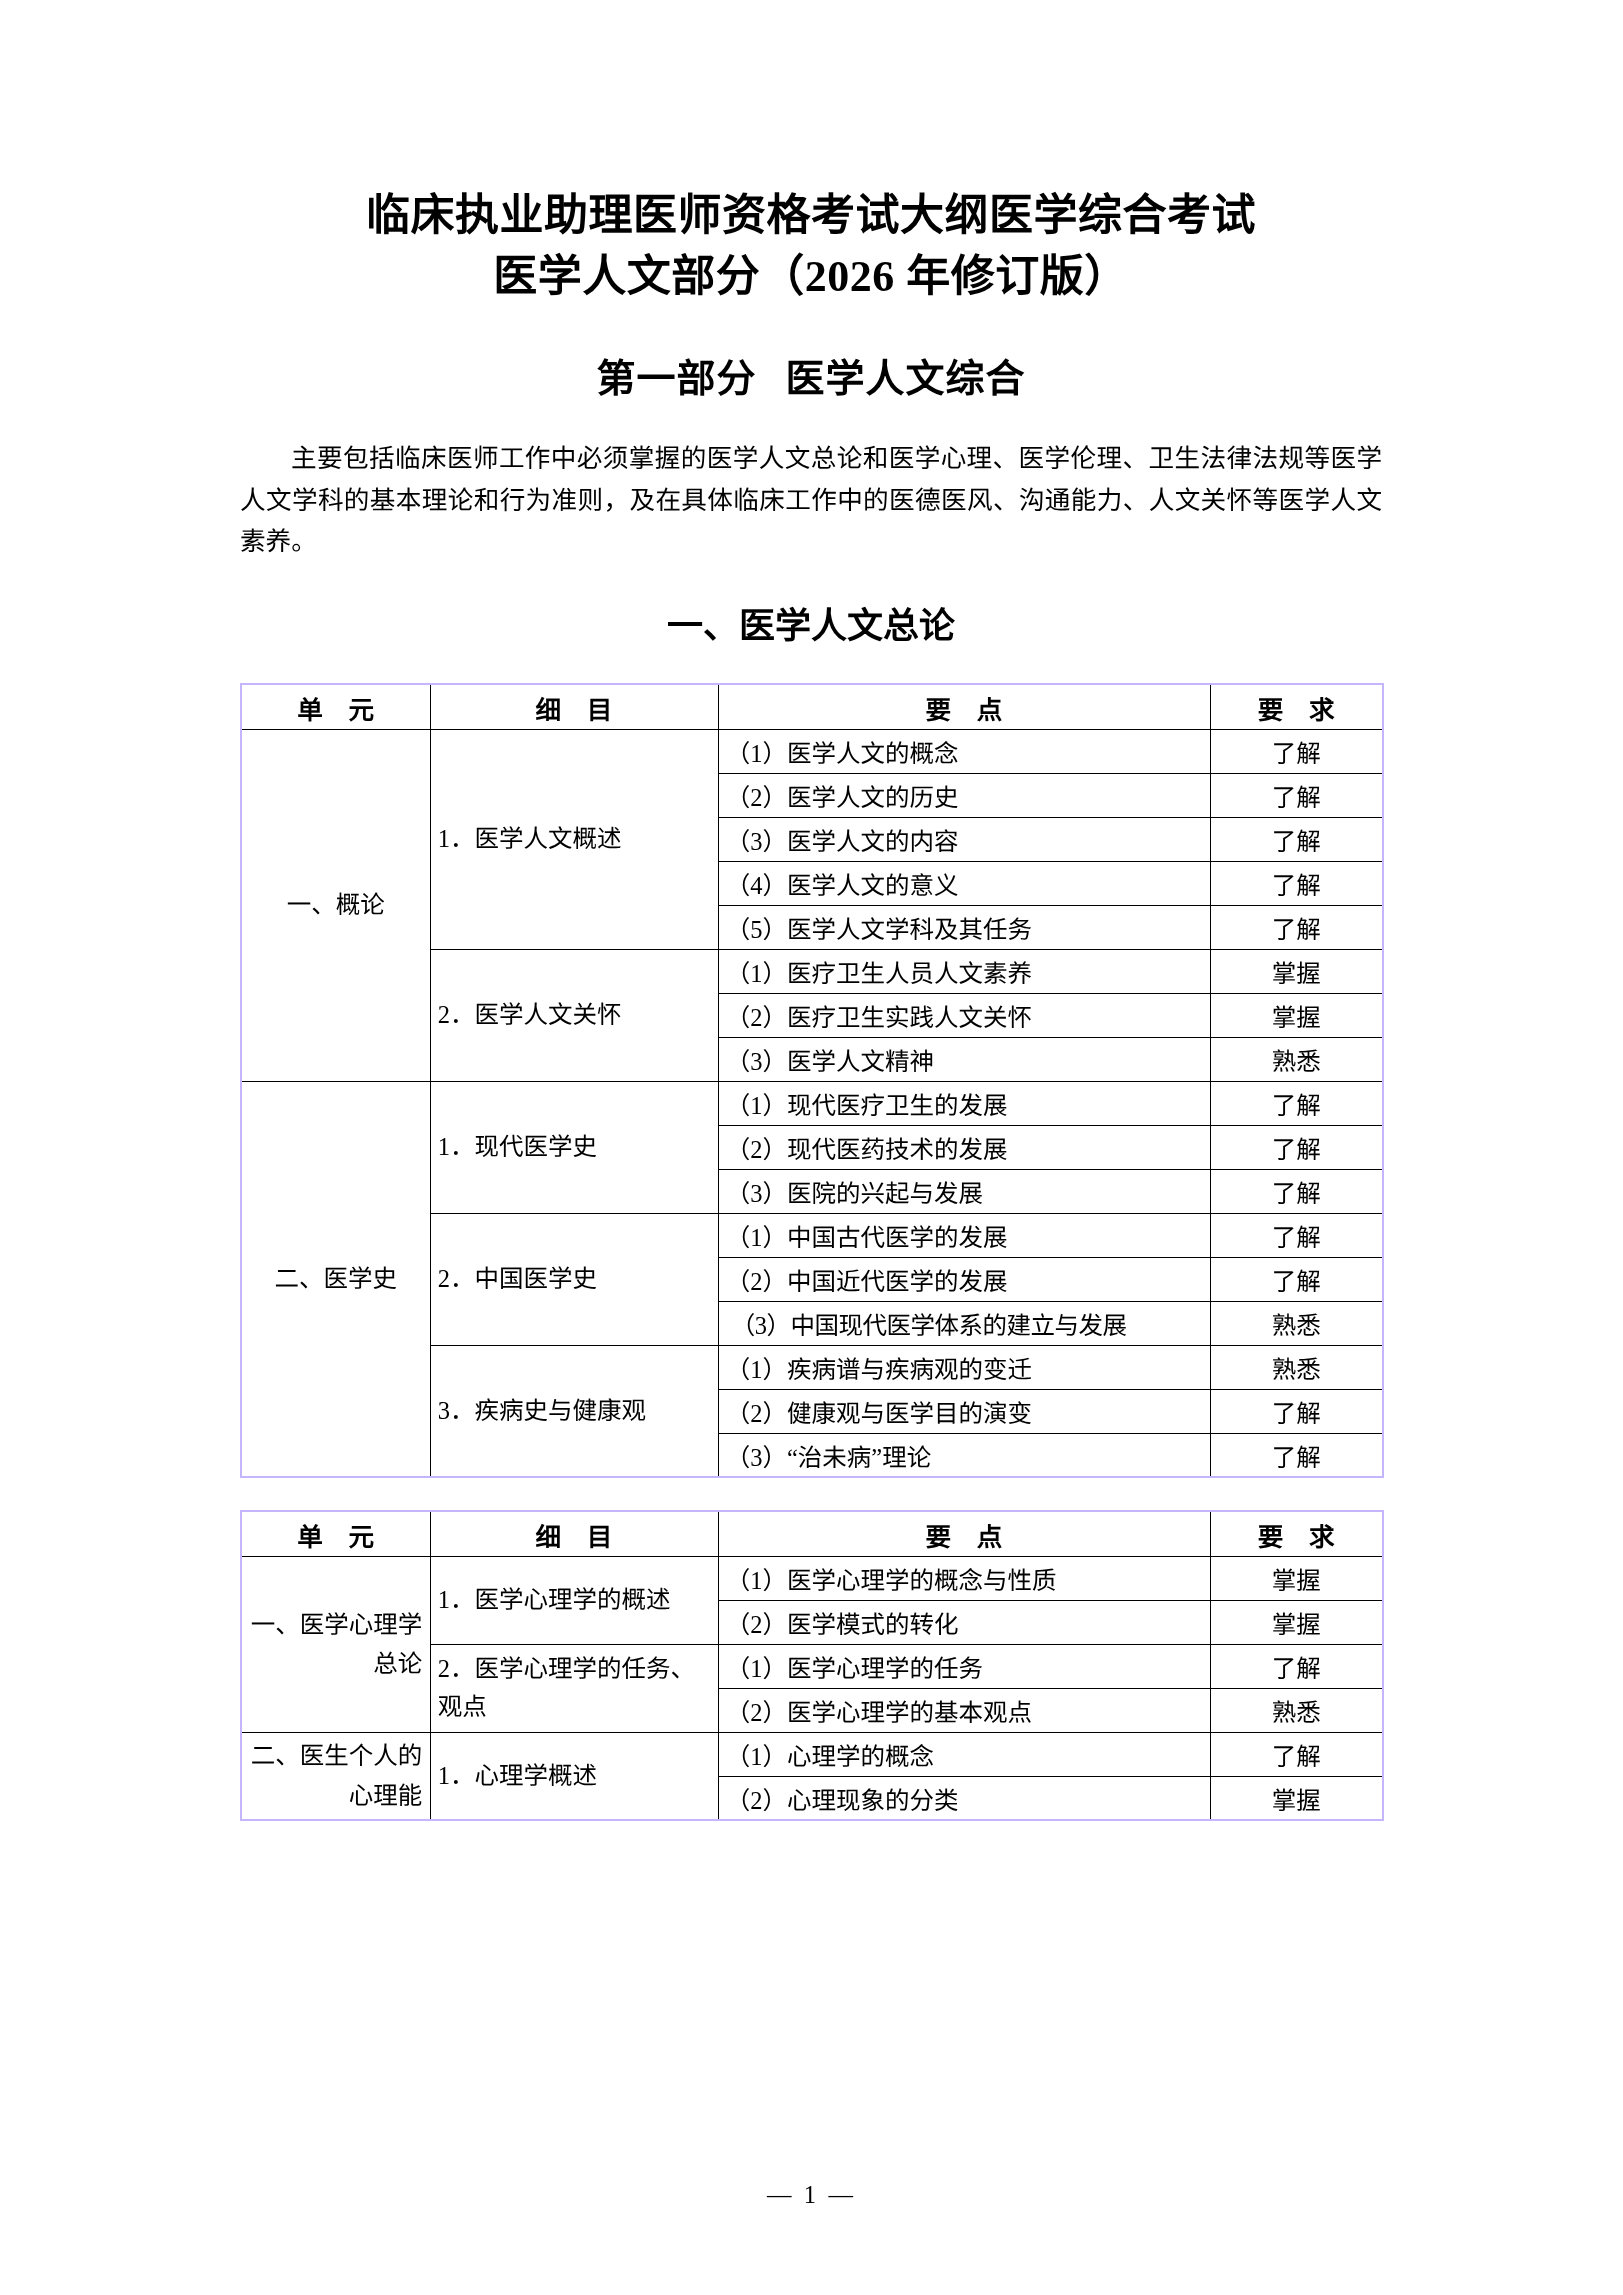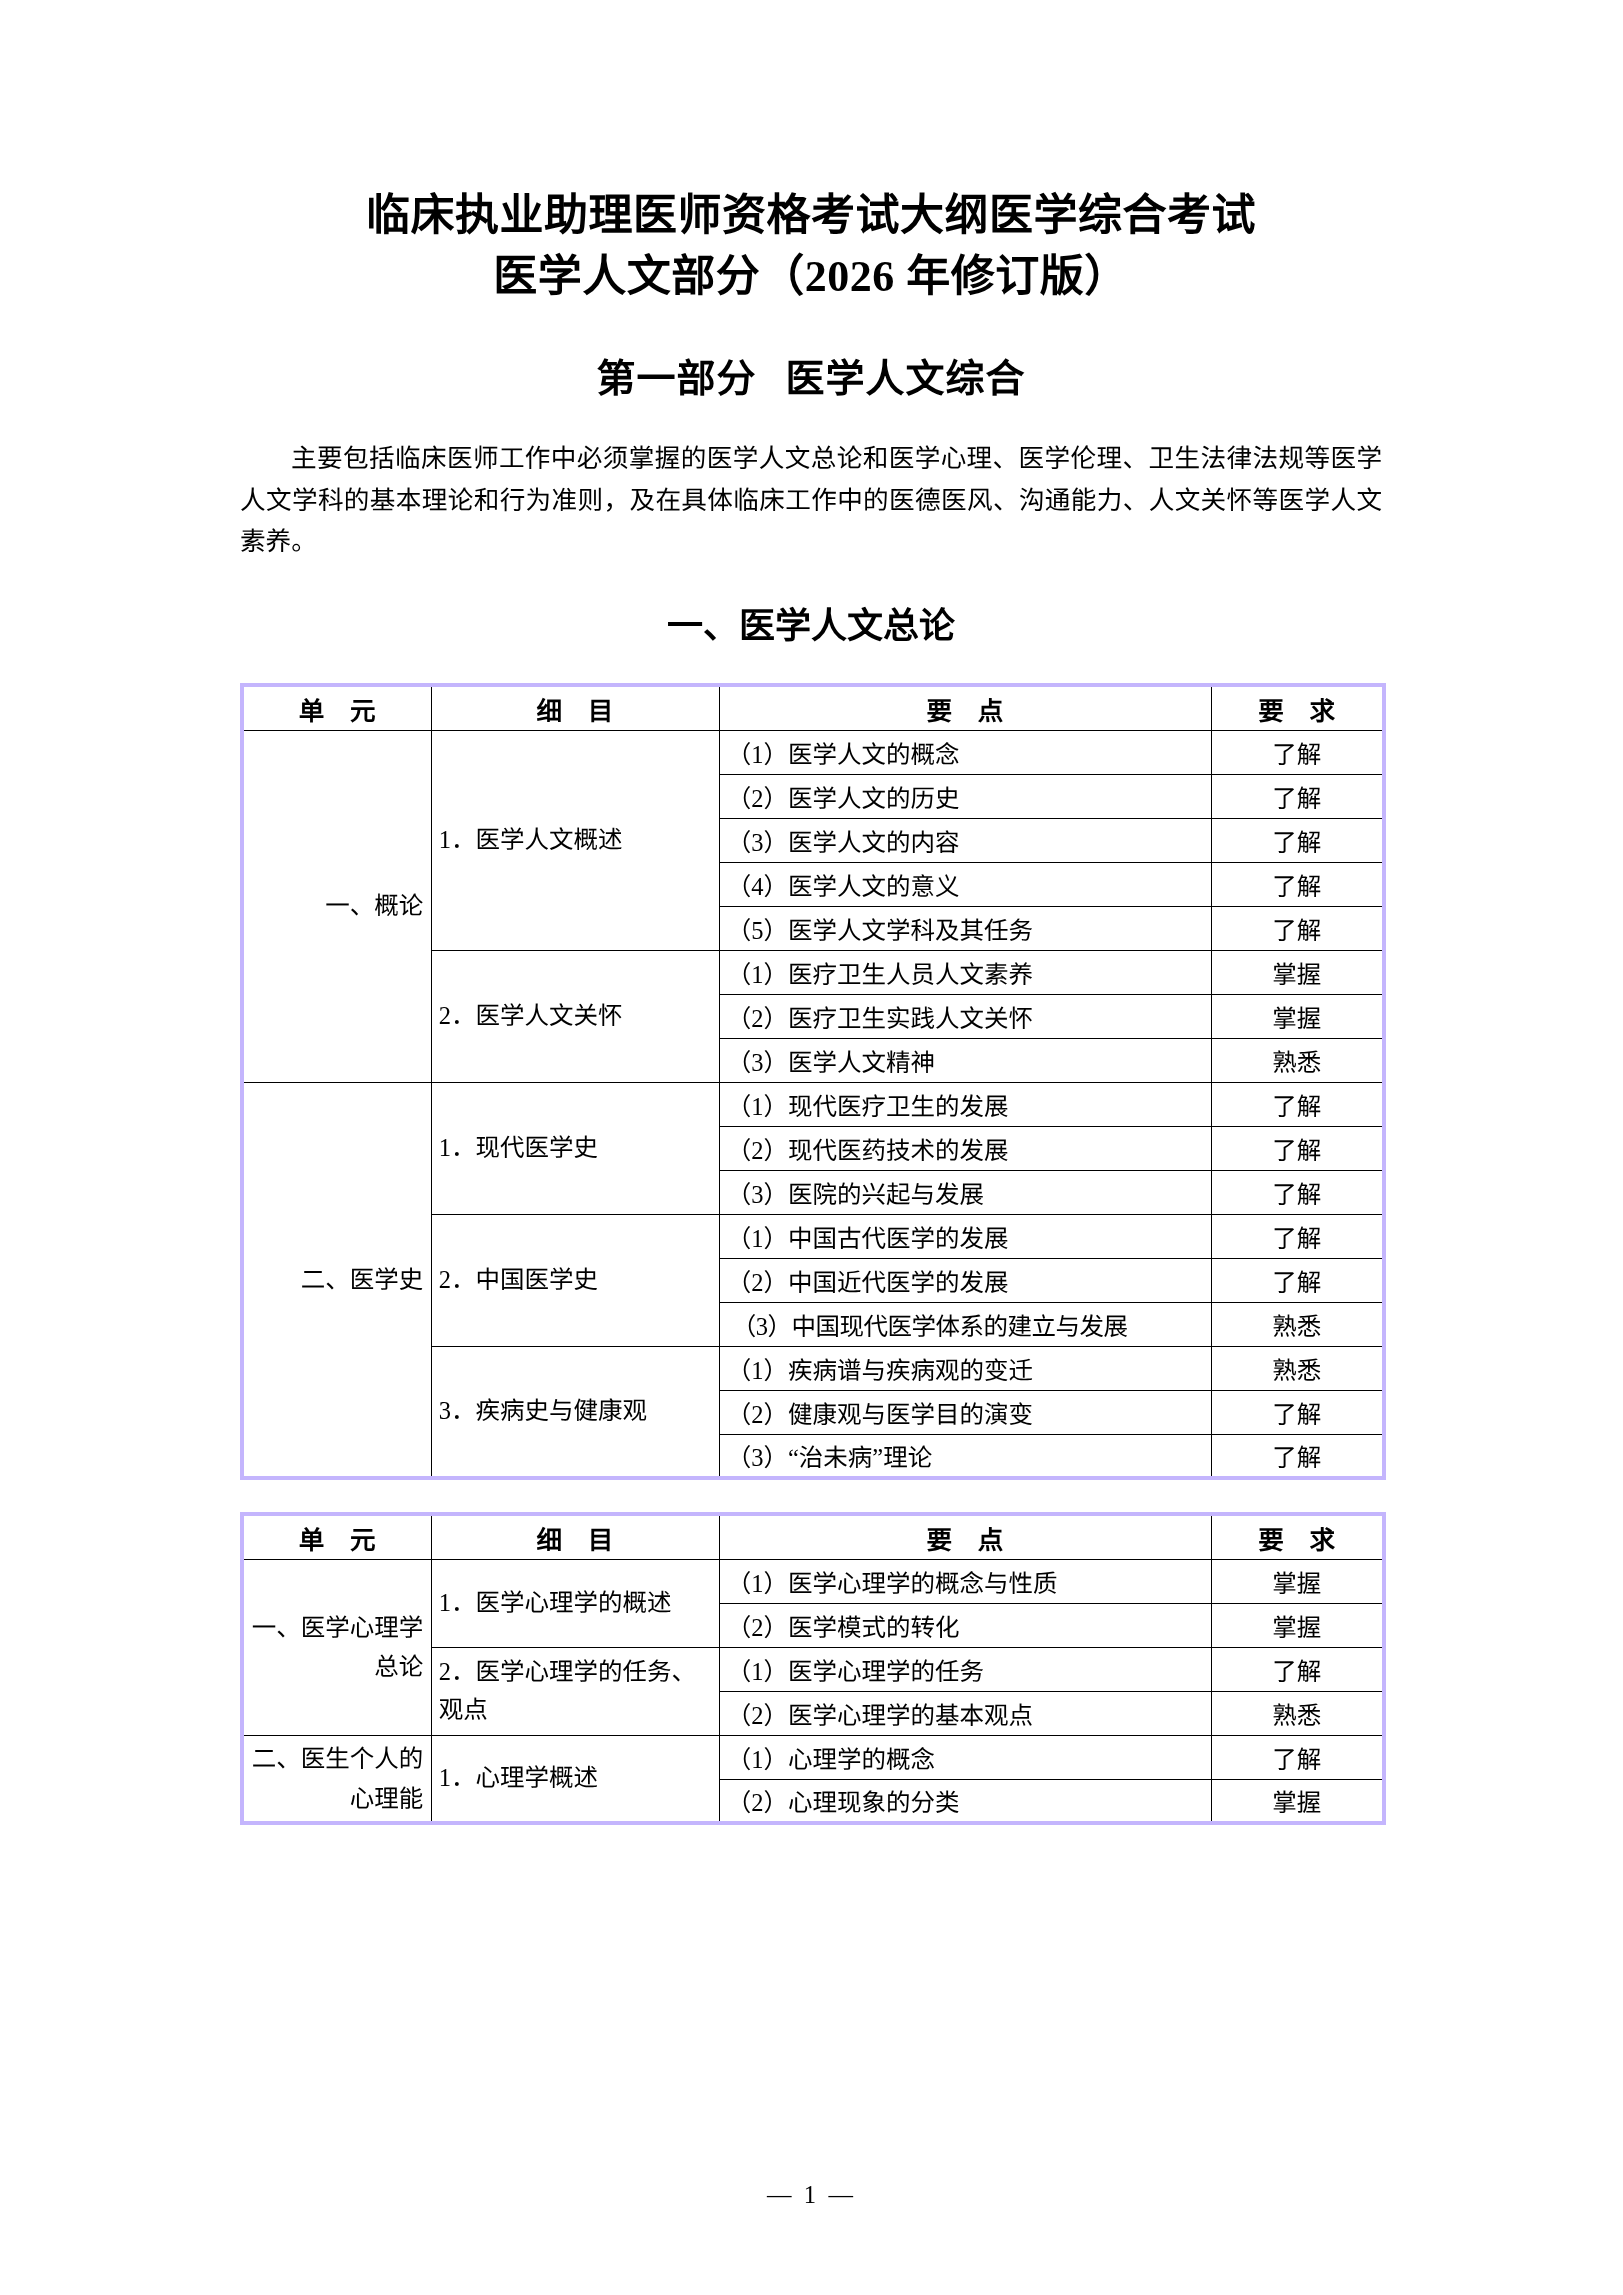--- a/index.html
+++ b/index.html
@@ -105,21 +105,21 @@
     height: 44px;
   }
 
   
   col.c-unit   { width: 189px; }
   col.c-detail { width: 288px; }
   col.c-point  { width: 492px; }
   col.c-req    { width: 173px; }
 
   .cell-unit {
-    text-align: right;
+    text-align: center;
     line-height: 1.55;
   }
   .cell-unit.wrapped {
     text-align: right;
     padding-left: 2px;
     line-height: 1.62;
   }
   .cell-detail {
     text-align: left;
     padding-left: 17.4px;
@@ -134,21 +134,21 @@
   .cell-point.tight {
     padding-left: 12.3px;
     letter-spacing: -0.5px;
   }
   .cell-req {
     text-align: center;
   }
 
   
   table.outline {
-    border: 4px solid #c4b5fd;
+    border: 2px solid #c4b5fd;
   }
 
   .page-number {
     position: absolute;
     left: 0;
     right: 0;
     bottom: 86px;
     text-align: center;
     font-size: 24.5px;
     letter-spacing: 3.1px;

